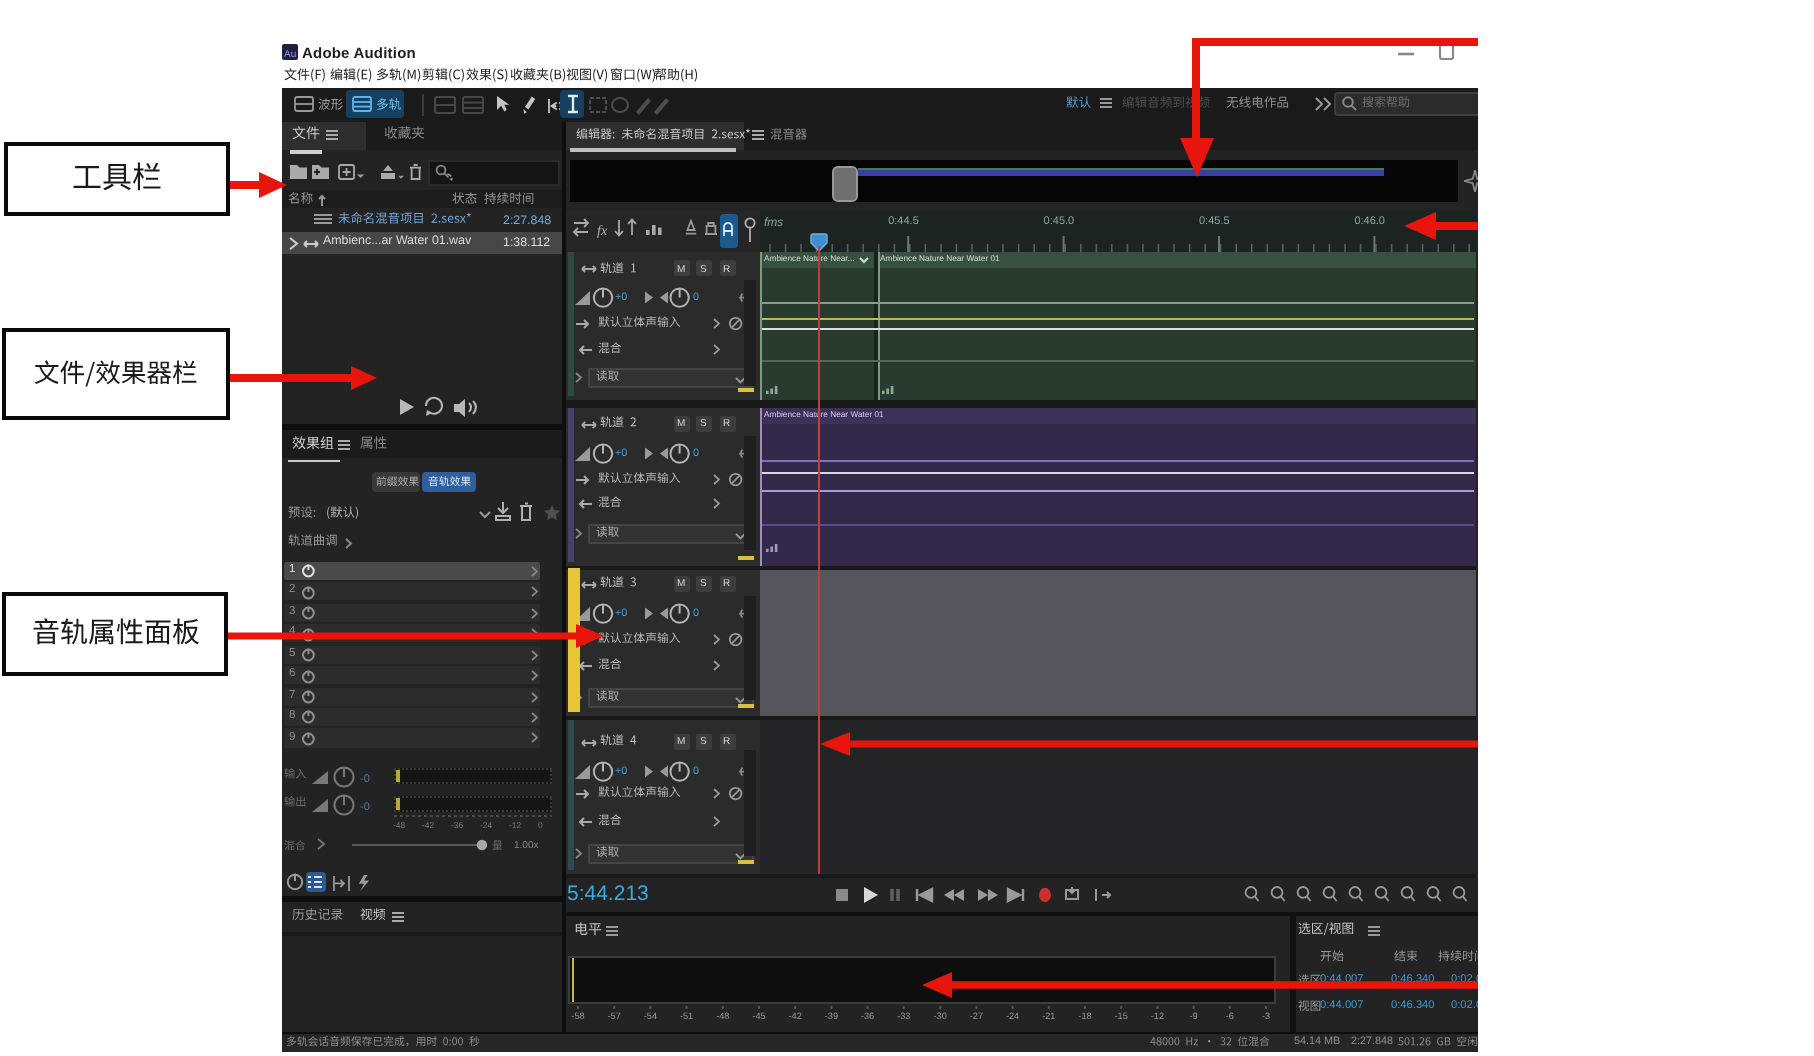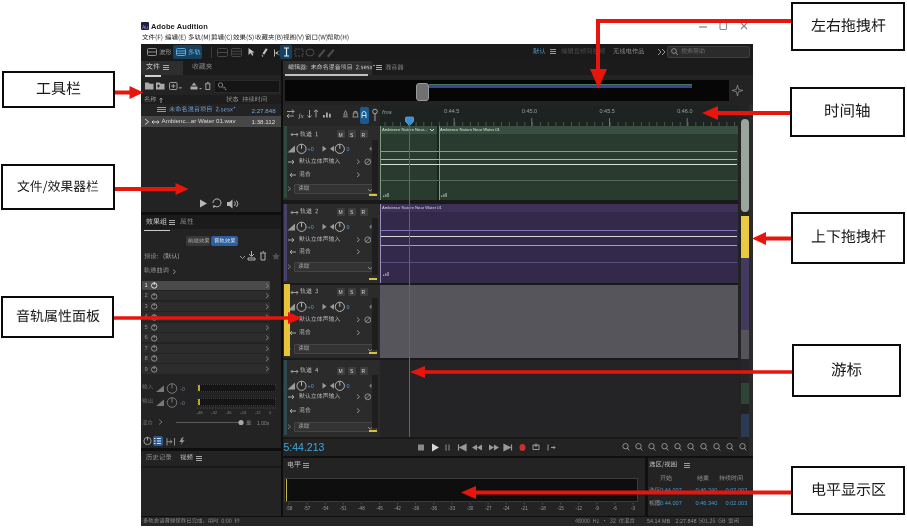--- a/index.html
+++ b/index.html
@@ -1,16 +1,16 @@
 <!DOCTYPE html>
 <html><head><meta charset="utf-8">
 <style>
 *{margin:0;padding:0;box-sizing:border-box}
 html,body{width:907px;height:528px;background:#fff;font-family:"Liberation Sans",sans-serif;}
-#page{position:relative;width:907px;height:528px;overflow:hidden;background:#fff}
+#page{position:relative;width:739px;height:528px;overflow:hidden;background:#fff}
 </style></head><body>
 <div id="page">
 
 <div style="position:absolute;left:141px;top:22px;width:8px;height:8px;background:#1f1f3f;border-radius:1px"></div>
 <svg style="position:absolute;left:142px;top:23.5px" width="6" height="5">
       <text x="0" y="4.5" font-size="5" fill="#9999ee" font-family="Liberation Sans">Au</text>
     </svg>
 <div style="position:absolute;left:151px;top:21.5px;font-size:7.5px;color:#1c1c1c;white-space:nowrap;font-weight:bold;letter-spacing:0.1px">Adobe Audition</div>
 <svg style="position:absolute;left:695px;top:20px;overflow:visible" width="55" height="12">
       <line x1="4" y1="7" x2="12" y2="7" stroke="#888" stroke-width="1.3"></line>

